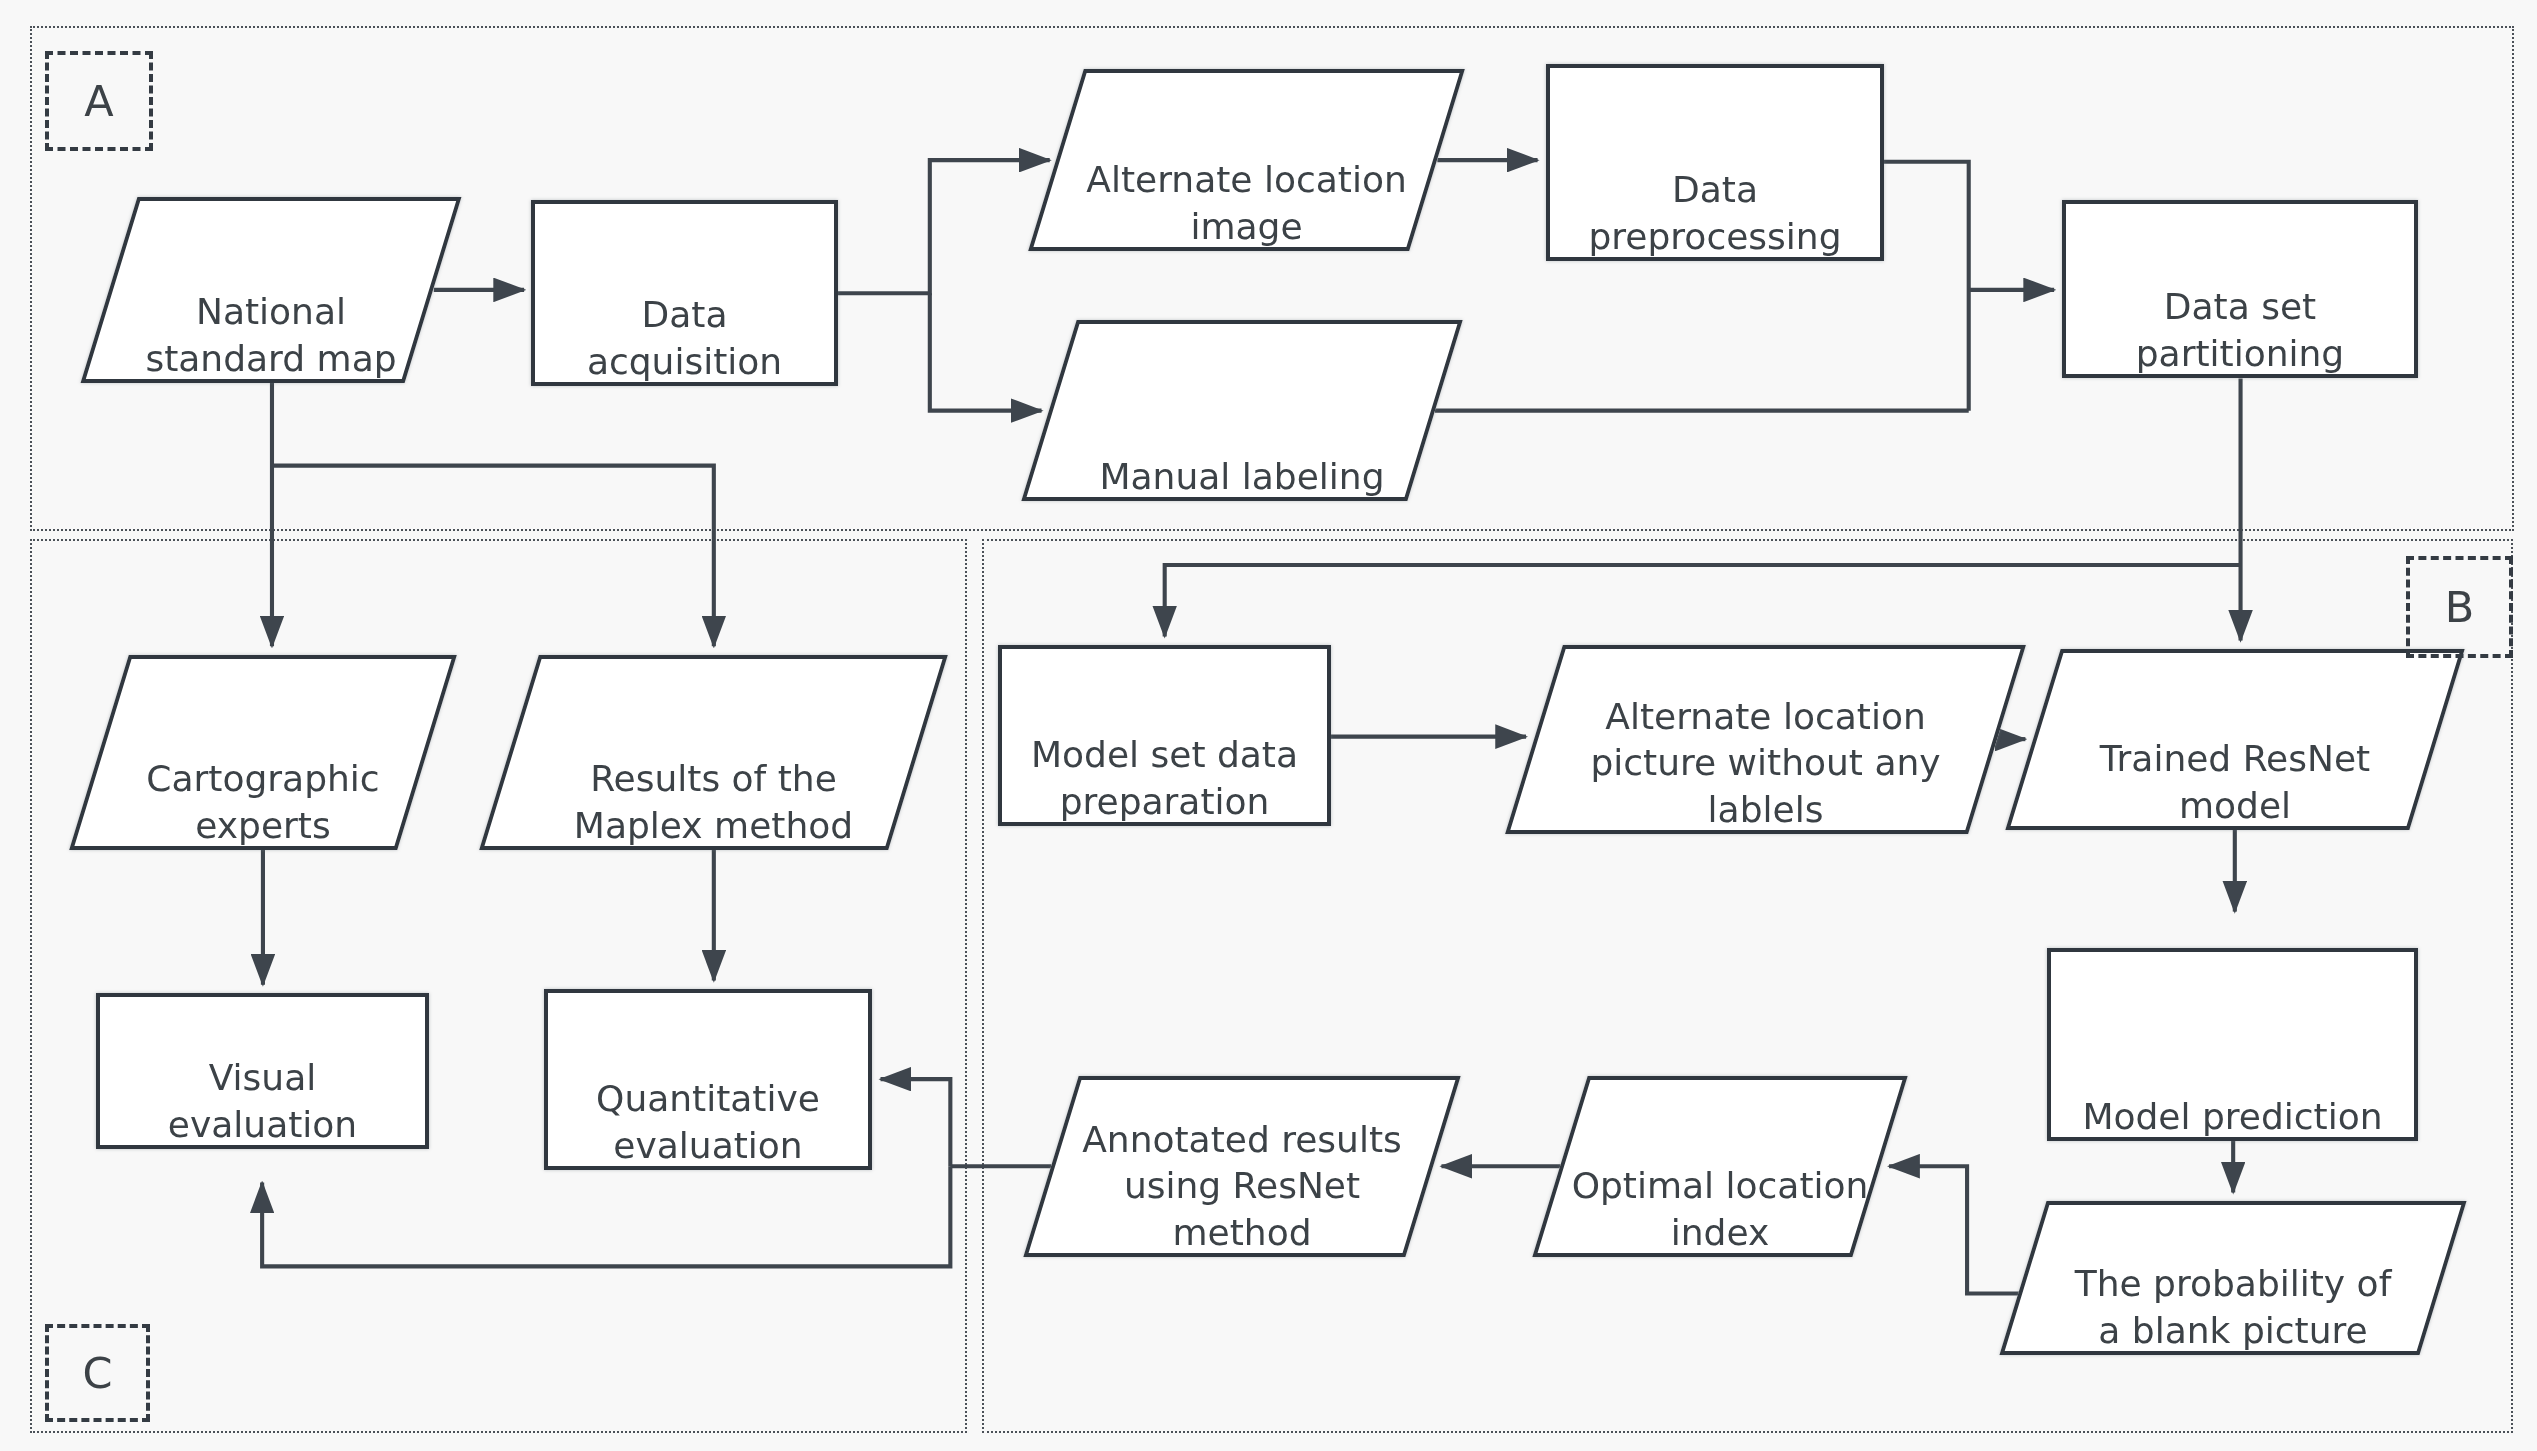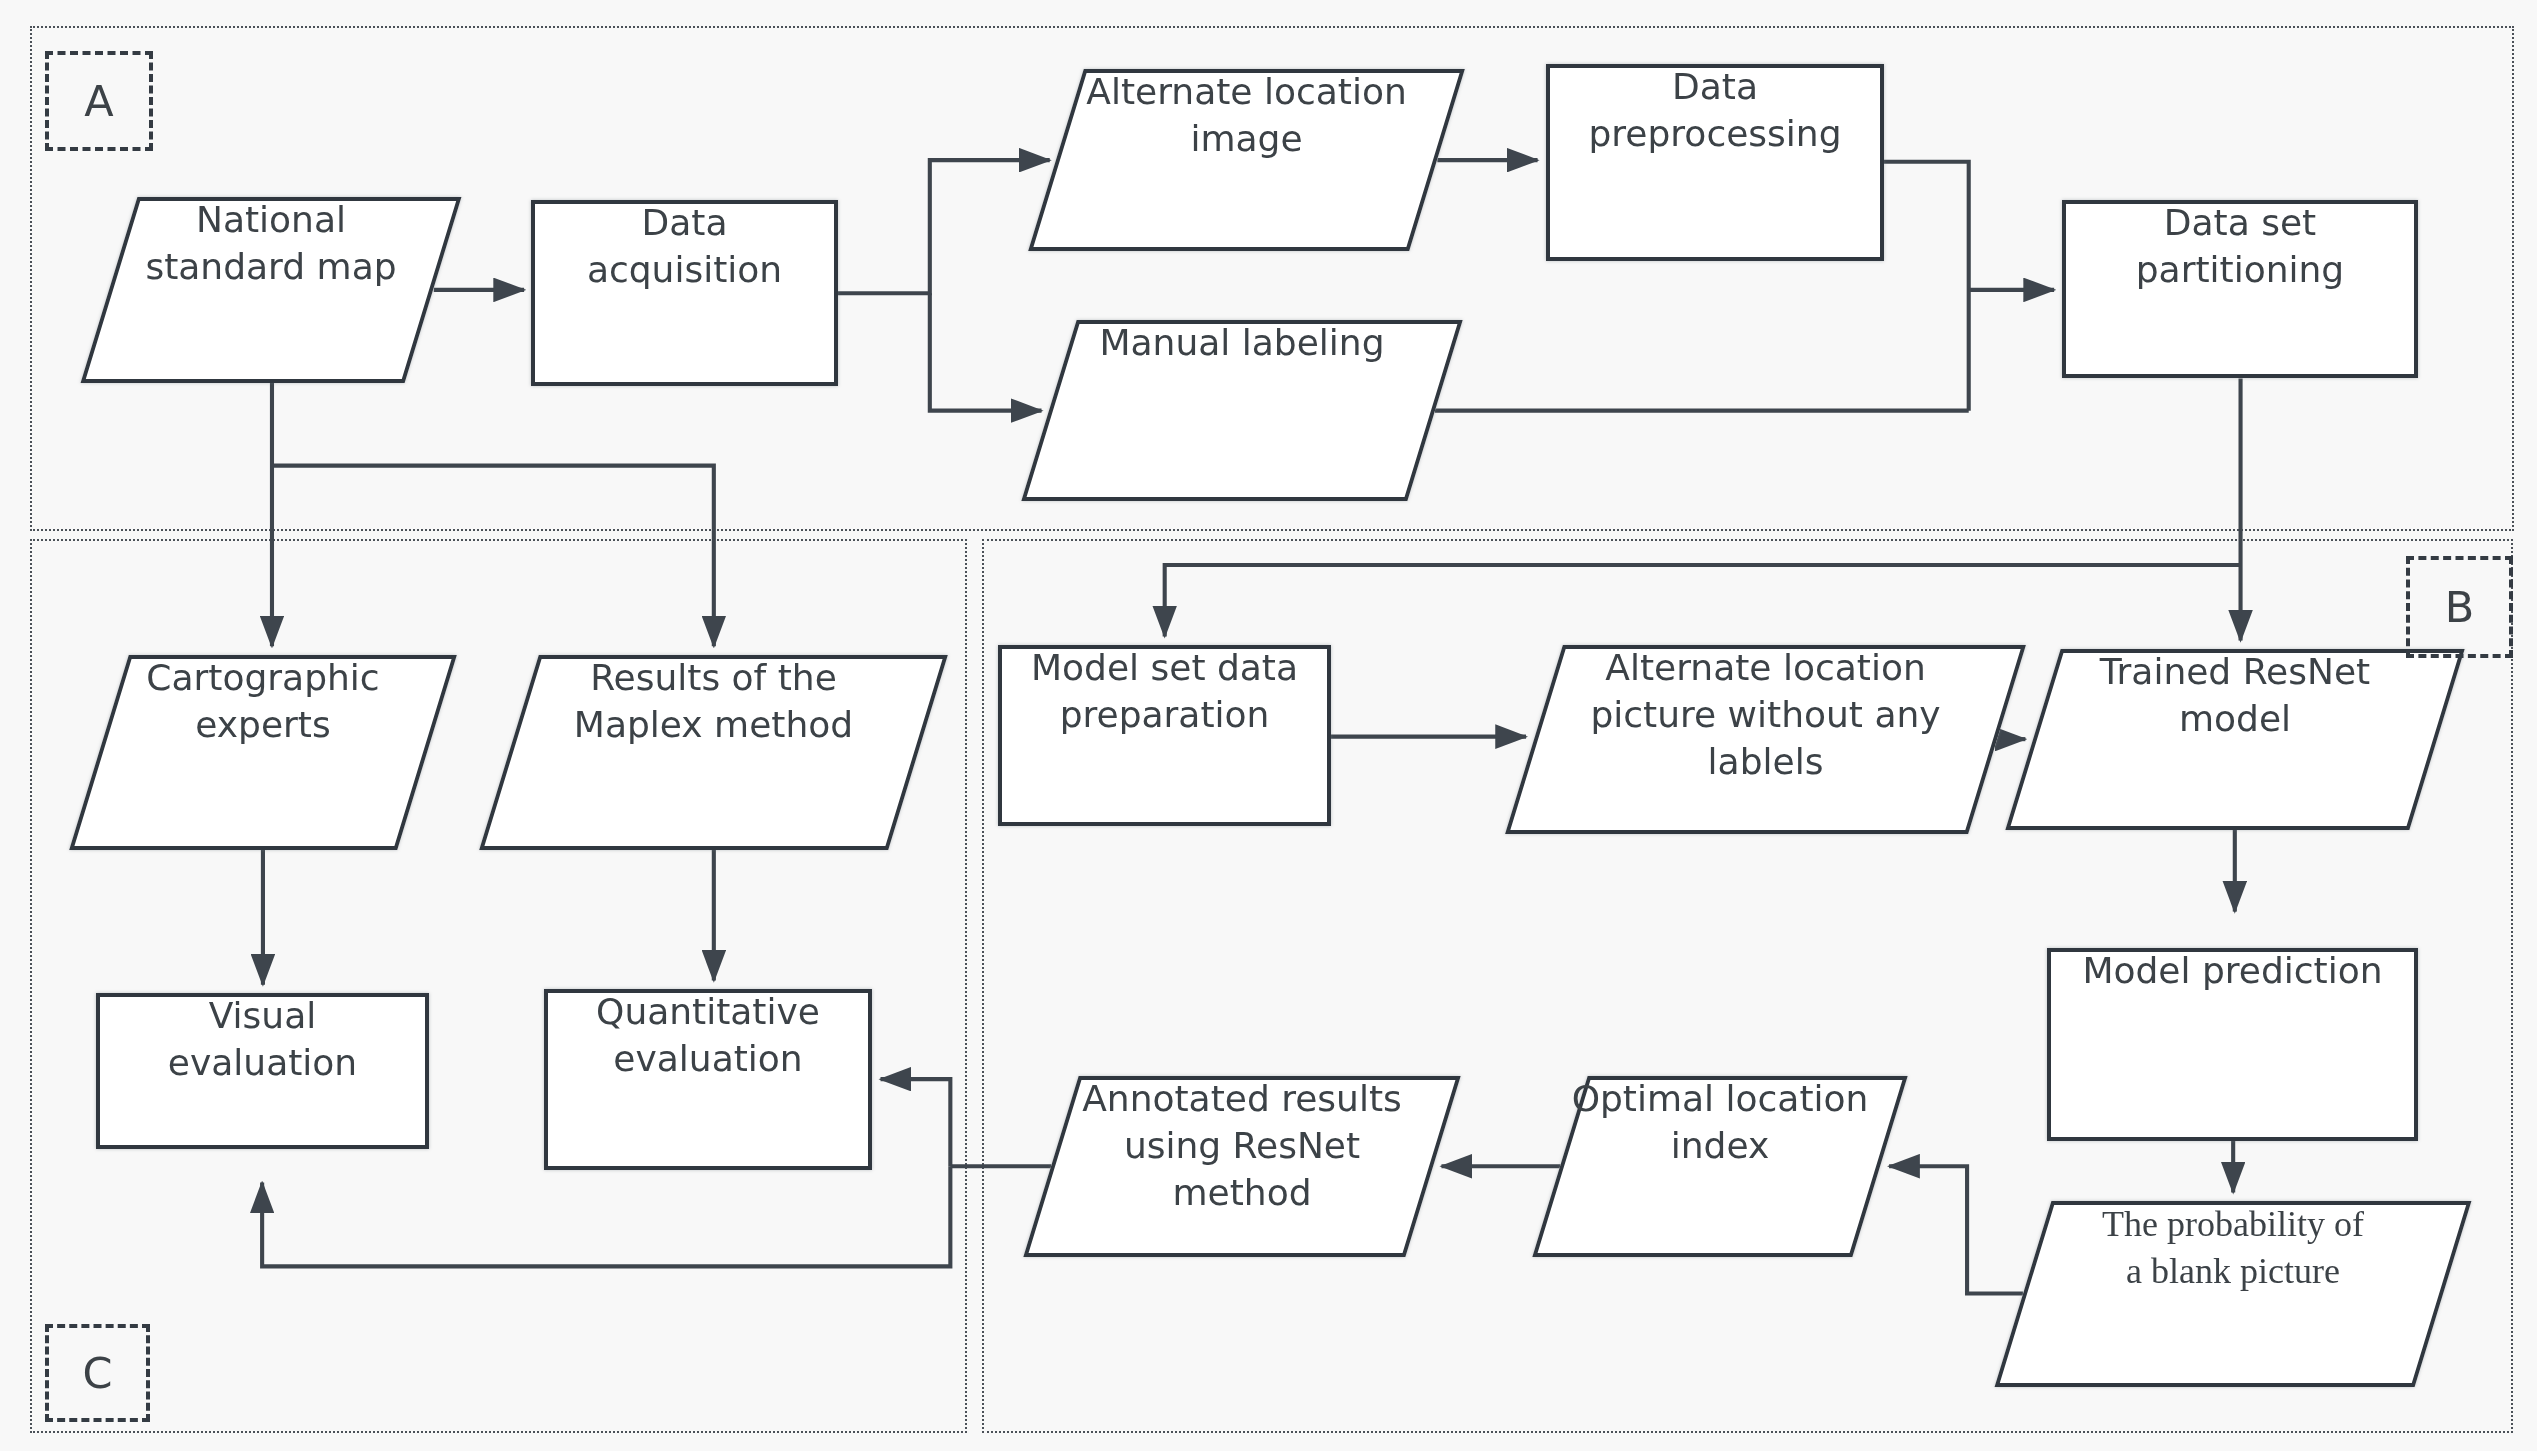--- a/index.html
+++ b/index.html
@@ -16,21 +16,21 @@
   svg#wires{position:absolute;left:0;top:0;z-index:1;}
   .node{position:absolute;z-index:2;}
   .node .shape{
     position:absolute;left:0;top:0;right:0;bottom:0;background:#ffffff;
     border:4.1px solid #30373f;box-sizing:border-box;
     box-shadow:0 0 3.3px rgba(118,127,136,0.45);
   }
   .node.para .shape{transform:skewX(-17deg);}
   .node .label{
     position:absolute;left:0;top:0;right:0;bottom:0;
-    display:flex;align-items:flex-start;justify-content:center;text-align:center;
+    display:flex;align-items:flex-end;justify-content:center;text-align:center;
     font-size:36px;line-height:1.3;color:#3c4247;white-space:pre-line;
     padding:0 8.2px;
   }
 </style>
 </head>
 <body>
 
 <div id="canvas">
 
   <div class="frame" style="left:30px;top:26px;width:2480px;height:501px;"></div>
@@ -129,21 +129,21 @@
     <div class="shape"></div>
     <div class="label"><span>Trained ResNet
 model</span></div>
   </div>
 
   <div class="node rect" style="left:2047px;top:920px;width:371px;height:193px;margin-top:28px;">
     <div class="shape"></div>
     <div class="label"><span>Model prediction</span></div>
   </div>
 
-  <div class="node para" style="left:2023px;top:1201px;width:420px;height:186px;font-family:Liberation Serif, serif;">
+  <div class="node para" style="left:2023px;top:1201px;width:420px;height:154px;">
     <div class="shape"></div>
     <div class="label"><span>The probability of
 a blank picture</span></div>
   </div>
 
   <div class="node para" style="left:1560px;top:1076px;width:320px;height:181px;">
     <div class="shape"></div>
     <div class="label"><span>Optimal location
 index</span></div>
   </div>

